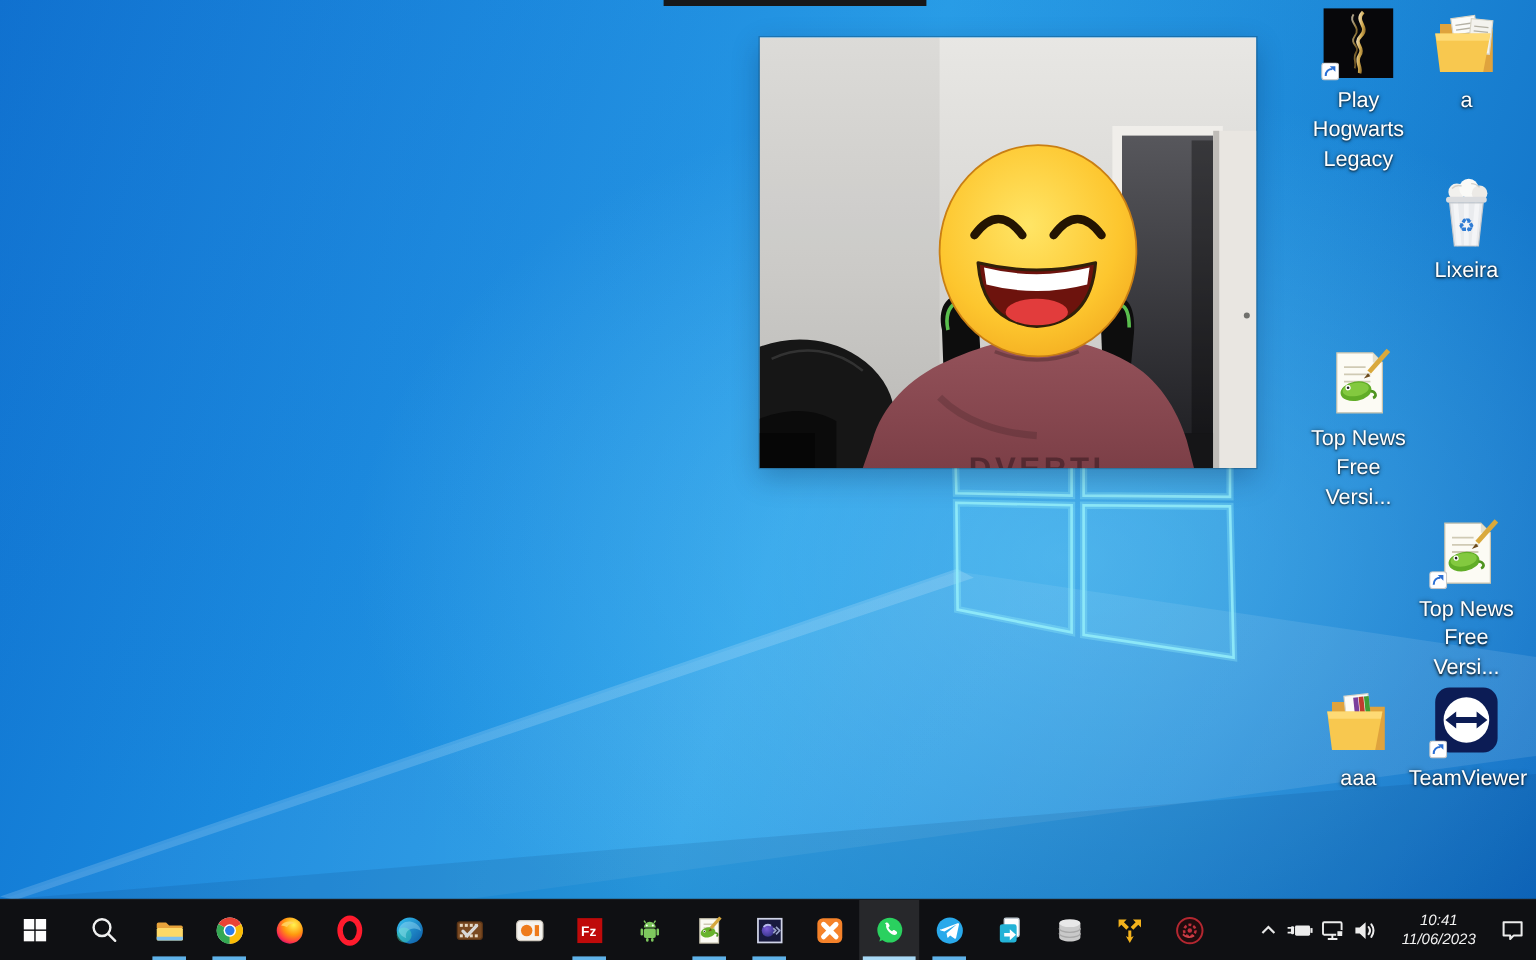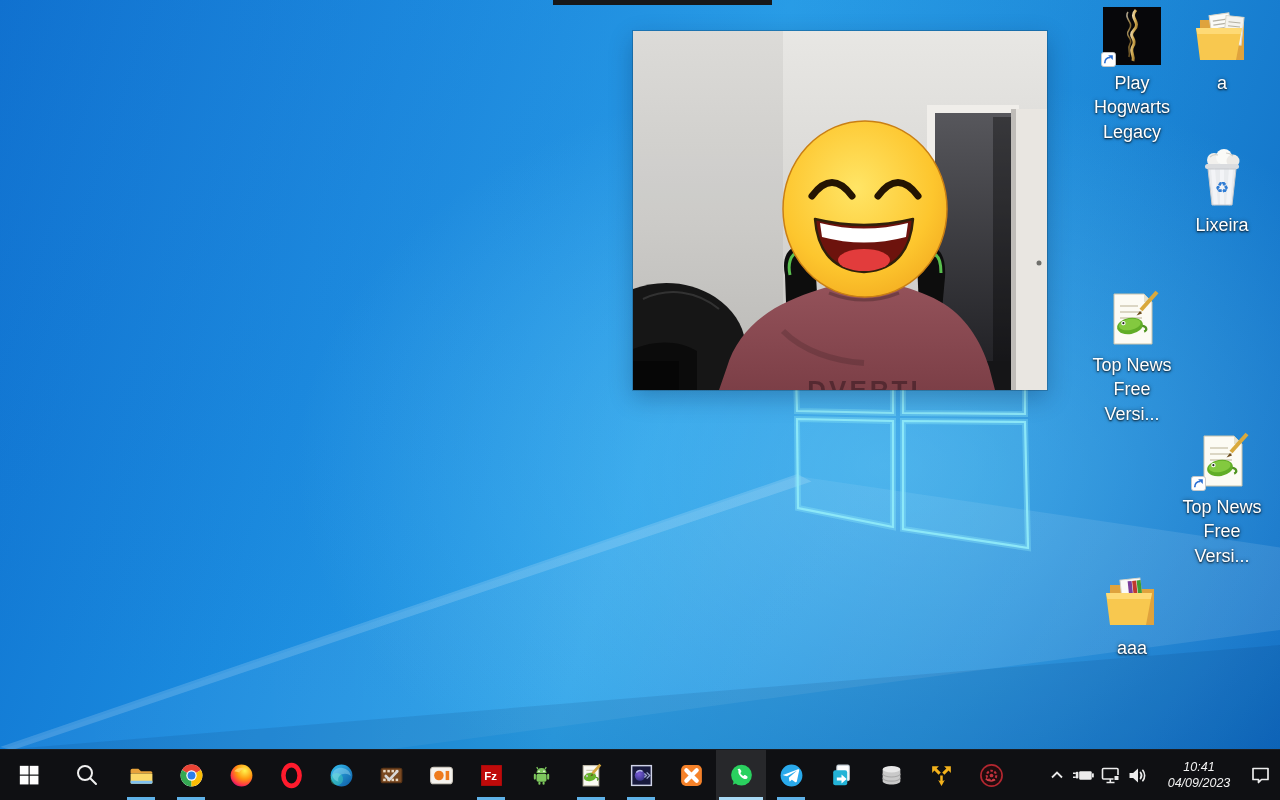--- a/index.html
+++ b/index.html
@@ -252,20 +252,35 @@
           <rect x="38.5" y="10" width="4" height="26" fill="#3f9c35"></rect>
           <rect x="29.5" y="10" width="4" height="26" fill="#7a3f9c"></rect>
           </g>
         <path d="M6 22h46l-6 32H10z" fill="#f8c84f"></path>
         <path d="M6 22h46l-1.2 6H7.4z" fill="#ffdf7e" opacity=".8"></path>
       </svg>
     </div>
     <div class="lbl">aaa</div>
   </div>
 
+  <div class="dicon" style="left:1174px;top:571px">
+    <div class="art">
+      <svg width="64" height="62" viewBox="0 0 64 62">
+        <rect x="6" y="2" width="52" height="54" rx="12" fill="#0c1c55"></rect>
+        <circle cx="32" cy="29" r="19" fill="#fff"></circle>
+        <path d="M23.5 22l-9 7 9 7v-4.5h17V36l9-7-9-7v4.5h-17z" fill="#0c1c55"></path>
+      </svg>
+      <svg class="badge" viewBox="0 0 16 16">
+        <rect x=".5" y=".5" width="15" height="15" rx="2.5" fill="#fff" stroke="#c7c7c7"></rect>
+        <path d="M4 12c0-4 2.5-6.2 6-6.2" stroke="#2b6fd4" stroke-width="1.8" fill="none"></path>
+        <polygon points="7.6,3.4 12.6,3.4 12.6,8.4" fill="#2b6fd4"></polygon>
+      </svg>
+    </div>
+    <div class="lbl">TeamViewer</div>
+  </div>
 </div>
 
 <div class="taskbar">
 
   <div class="tb-btn w58">
     <svg width="22" height="22" viewBox="0 0 24 24">
       <rect x="2" y="2" width="9.5" height="9.5" fill="#fdfdfd"></rect>
         <rect x="12.8" y="2" width="9.5" height="9.5" fill="#fdfdfd"></rect>
       <rect x="2" y="12.8" width="9.5" height="9.5" fill="#fdfdfd"></rect>
         <rect x="12.8" y="12.8" width="9.5" height="9.5" fill="#fdfdfd"></rect>
@@ -489,21 +504,21 @@
       </svg>
     </div>
     <div class="tray-ic">
       <svg width="25" height="24" viewBox="0 0 25 24">
         <path d="M4.5 10v5h3.6L13 19.5v-14L8.1 10Z" fill="#ececec"></path>
         <path d="M15.5 9.5a5 5 0 0 1 0 6M17.8 7.3a8.5 8.5 0 0 1 0 10.4" stroke="#ececec" stroke-width="1.7" fill="none" stroke-linecap="round"></path>
       </svg>
     </div>
     <div class="clock">
       <div>10:41</div>
-      <div>04/09/2023</div>
+      <div>11/06/2023</div>
     </div>
     <div class="tray-ic">
       <svg width="25" height="24" viewBox="0 0 25 24">
         <path d="M5 5.5h15v11h-6.5l-3 3v-3H5z" stroke="#ececec" stroke-width="1.7" fill="none" stroke-linejoin="round"></path>
       </svg>
     </div>
   </div>
 </div>
 
 </body></html>

